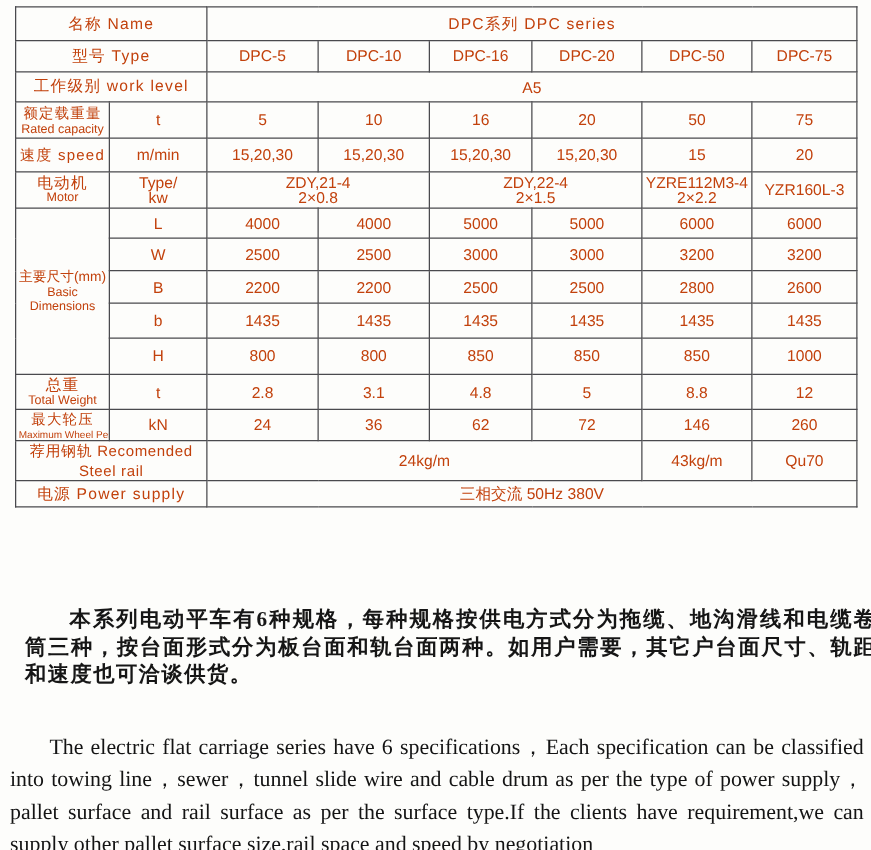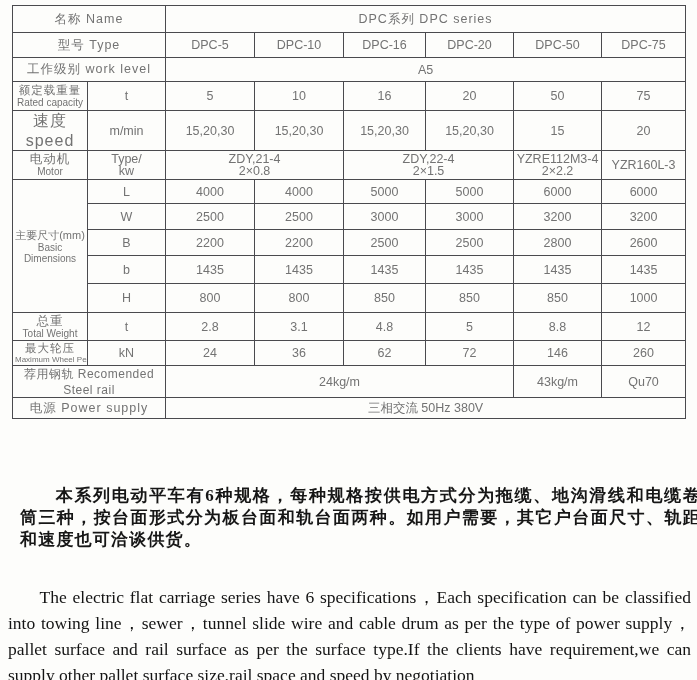--- a/index.html
+++ b/index.html
@@ -8,21 +8,21 @@
     background:#fdfdfb;
     font-family:"Liberation Sans",sans-serif;
     position:relative;
     overflow:hidden;
   }
   .spec-table{
     position:absolute;left:12px;top:5px;
     width:673px;
     border-collapse:collapse;
     table-layout:fixed;
-    color:#737373;
+    color:#c2410c;
   }
   .spec-table td{
     border:1.5px solid #4a4a4e;
     text-align:center;
     vertical-align:middle;
     font-size:12.5px;
     padding:0 2px;
     overflow:hidden;
   }
   .r1{height:27px;} .r2{height:25px;} .r3{height:24px;}
@@ -100,21 +100,21 @@
     <td>t</td>
     <td>5</td>
     <td>10</td>
     <td>16</td>
     <td>20</td>
     <td>50</td>
     <td>75</td>
   </tr>
 
   <tr class="r5">
-    <td class="zh" style="font-size:16px">速度  speed</td>
+    <td class="zh" style="font-size:12px">速度  speed</td>
     <td>m/min</td>
     <td>15,20,30</td>
     <td>15,20,30</td>
     <td>15,20,30</td>
     <td>15,20,30</td>
     <td>15</td>
     <td>20</td>
   </tr>
 
   <tr class="r6">

